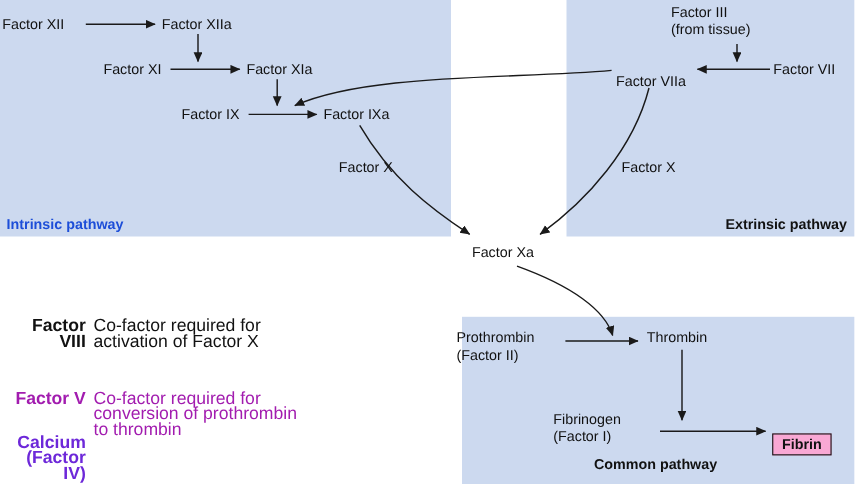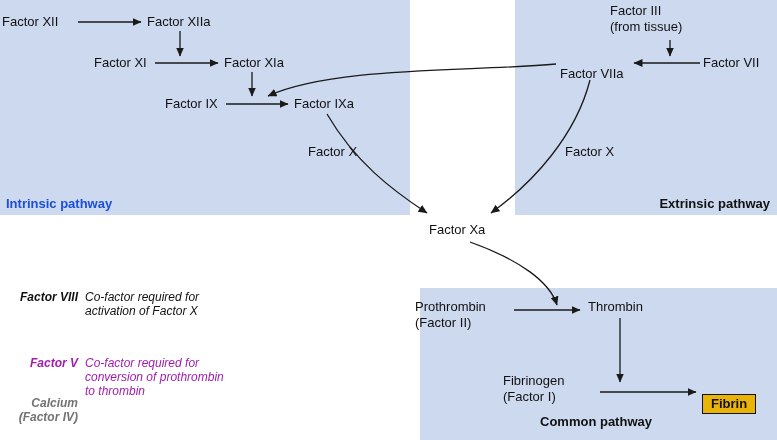--- a/index.html
+++ b/index.html
@@ -19,21 +19,21 @@
     position:absolute; z-index:3; font-size:13px; line-height:16px;
     white-space:pre-line; color:#111;
   }
   .center { }
   .right  { text-align:right; }
   .bold   { font-weight:bold; }
   .fibrin-box {
     border:1.6px solid #111; padding:1px 8px 2px 8px; font-weight:bold;
     background:#ccd9ef; white-space:nowrap;
   }
-  .legend-row { position:absolute; z-index:3; font-size:12px; line-height:14px;font-style:italic; }
+  .legend-row { position:absolute; z-index:3; font-size:16px; line-height:14px; }
   .legend-term {
     position:absolute; left:0; top:0; width:68px; text-align:right;
     font-weight:bold; white-space:pre-line;
   }
   .legend-def {
     position:absolute; left:75px; top:0; width:205px; white-space:pre-line;
   }
 </style>
 </head>
 <body>
@@ -78,36 +78,36 @@
 (from tissue)</div>
   <div class="node" style="left: 560px; top: 55px; color: rgb(17, 17, 17); margin-top: 11px;">Factor VIIa</div>
   <div class="node" style="left: 703px; top: 55px; color: rgb(17, 17, 17);">Factor VII</div>
   <div class="node" style="left: 429px; top: 222px; color: rgb(17, 17, 17);">Factor Xa</div>
   <div class="node center" style="left: 415px; top: 299px; width: 110px; color: rgb(17, 17, 17);">Prothrombin
 (Factor II)</div>
   <div class="node" style="left: 588px; top: 299px; color: rgb(17, 17, 17);">Thrombin</div>
   <div class="node center" style="left: 503px; top: 373px; width: 110px; color: rgb(17, 17, 17);">Fibrinogen
 (Factor I)</div>
   <div class="node" style="left: 702px; top: 380px; color: rgb(17, 17, 17);">
-    <span class="fibrin-box" style="background: #eab308;">Fibrin</span>
+    <span class="fibrin-box" style="background: #f9a8d4;">Fibrin</span>
   </div>
 
   <div class="node bold" style="left: 6px; top: 196px; color: #1d4ed8;">Intrinsic pathway</div>
   <div class="node bold" style="left: 540px; top: 414px; color: rgb(17, 17, 17);">Common pathway</div>
   <div class="node bold right" style="left: 640px; top: 196px; width: 130px; color: rgb(17, 17, 17);">Extrinsic pathway</div>
 
   <div class="legend-row" style="left: 10px; top: 290px; width: 290px; height: 30px; color: rgb(17, 17, 17);">
     <div class="legend-term">Factor VIII</div>
     <div class="legend-def">Co-factor required for
 activation of Factor X</div>
   </div>
   <div class="legend-row" style="left: 10px; top: 356px; width: 290px; height: 44px; color: #a21caf;">
     <div class="legend-term">Factor V</div>
     <div class="legend-def">Co-factor required for
 conversion of prothrombin
 to thrombin</div>
   </div>
-  <div class="legend-row" style="left: 10px; top: 396px; width: 290px; height: 44px; color: #737373;">
+  <div class="legend-row" style="left: 10px; top: 396px; width: 290px; height: 44px; color: #6d28d9;">
     <div class="legend-term">Calcium
 (Factor IV)</div>
   </div>
 
 </div>
 
 </body></html>

